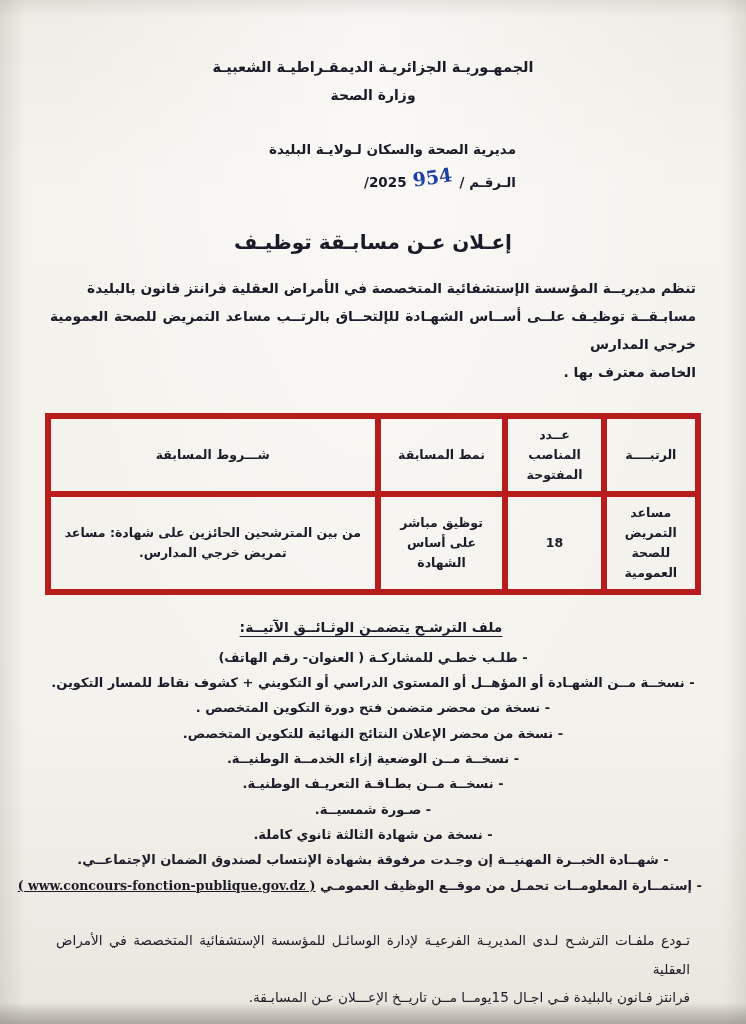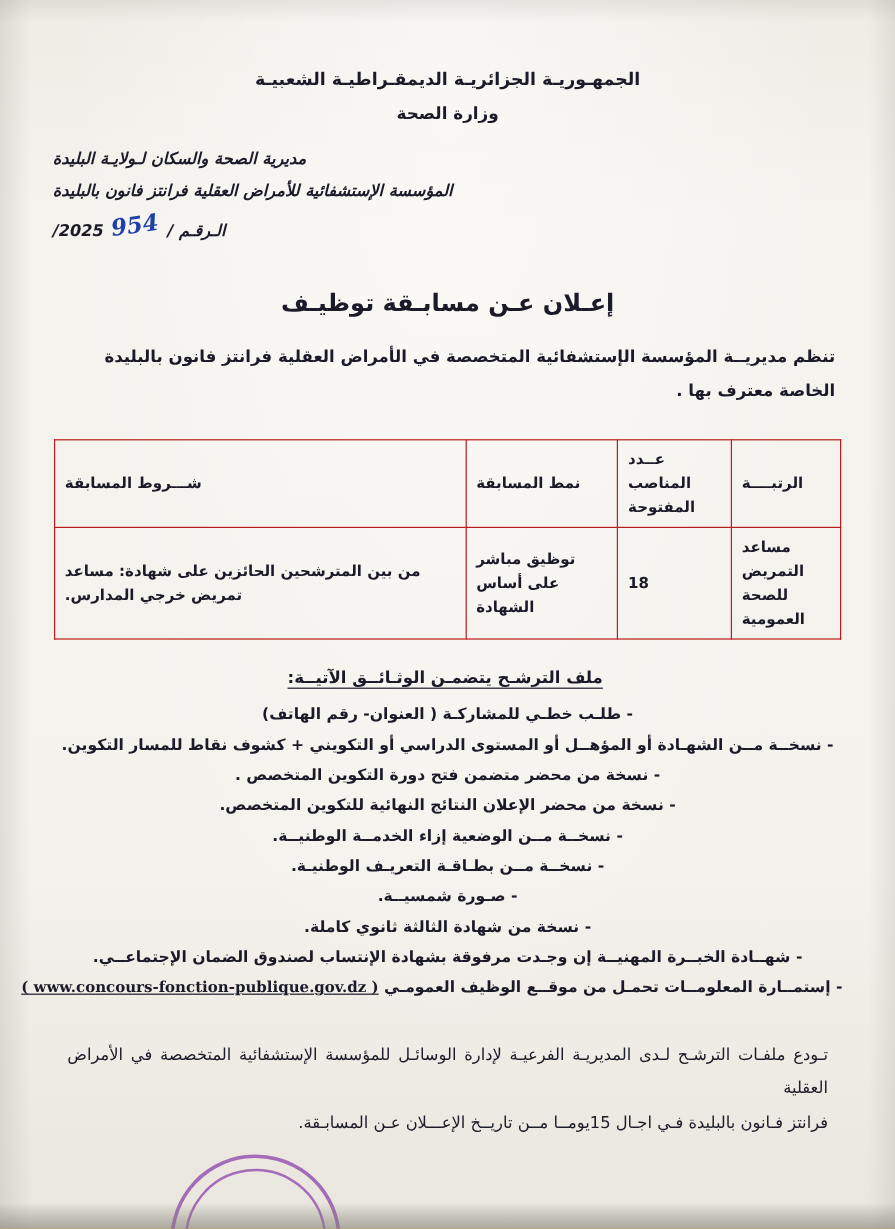--- a/index.html
+++ b/index.html
@@ -4,21 +4,21 @@
 <style>
   html, body {
     margin: 0;
     padding: 0;
     background: #6b6b6b;
   }
   .page {
     position: relative;
     width: 746px;
     height: 1024px;
-    background: #eab308;
+    background: #a3a3a3;
     overflow: hidden;
     font-family: "DejaVu Sans", "Liberation Sans", sans-serif;
     color: #1a1a28;
     box-sizing: border-box;
   }
   
   .page::before {
     content: "";
     position: absolute;
     inset: 0;
@@ -47,27 +47,26 @@
   .hdr-center {
     text-align: center;
     font-weight: bold;
     font-size: 14.5px;
     letter-spacing: 0.5px;
     line-height: 1.9;
   }
   .hdr-center .l2 { font-size: 14px; }
 
   .admin-block {
-    margin-top: 12px;
-    text-align: left;
+    margin-top: 28px;
+    text-align: right;
     font-weight: bold;
     font-size: 13.5px;
     line-height: 1.95;
     padding-right: 186px;
-    font-style: italic;
   }
   .admin-block .line { white-space: nowrap; }
 
   .numline {
     position: relative;
     display: inline-block;
   }
   .handnum {
     font-family: "DejaVu Serif", "Liberation Serif", serif;
     color: #1f3fa8;
@@ -98,23 +97,23 @@
   }
   .para .just { letter-spacing: 0.4px; }
 
   table.cmp {
     margin: 26px auto 0 auto;
     width: 656px;
     border-collapse: collapse;
     font-size: 12.5px;
   }
   table.cmp th, table.cmp td {
-    border: 1px solid #b91c1c;
+    border: 6px solid #b91c1c;
     padding: 6px 8px;
-    text-align: left;
+    text-align: center;
     vertical-align: middle;
     font-weight: bold;
     line-height: 1.6;
   }
   table.cmp th { height: 58px; }
   table.cmp td { height: 62px; }
   .col-rank { width: 78px; }
   .col-count { width: 82px; }
   .col-mode { width: 120px; }
   .col-cond { width: 376px; }
@@ -197,32 +196,32 @@
 <div class="page">
   <div class="content">
 
     <div class="hdr-center">
       <div class="l1">الجمهـوريـة الجزائريـة الديمقـراطيـة الشعبيـة</div>
       <div class="l2">وزارة الصحة</div>
     </div>
 
     <div class="admin-block">
       <div class="line">مديرية الصحة والسكان لـولايـة البليدة</div>
-      <div class="line">المؤسسة الإستشفائية للأمراض العقلية فرانتز فانون بالبليدة</div>
       <div class="line numline">
         <span>الـرقـم /</span>
         <span class="handnum">954</span>
         <span>2025/</span>
       </div>
     </div>
 
     <div class="title">إعـلان عـن مسابـقة توظيـف</div>
 
     <div class="para">
       <div class="just">تنظم مديريــة المؤسسة الإستشفائية المتخصصة في الأمراض العقلية فرانتز فانون بالبليدة</div>
+      <div class="just">مسابـقــة توظيـف علــى أســاس  الشهـادة للإلتحــاق بالرتــب مساعد التمريض للصحة العمومية خرجي المدارس</div>
       <div class="just">الخاصة معترف بها .</div>
     </div>
 
     <table class="cmp">
       <thead>
         <tr>
           <th class="col-rank">الرتبــــة</th>
           <th class="col-count">عــدد المناصب المفتوحة</th>
           <th class="col-mode">نمط المسابقة</th>
           <th class="col-cond">شـــروط المسابقة</th>

